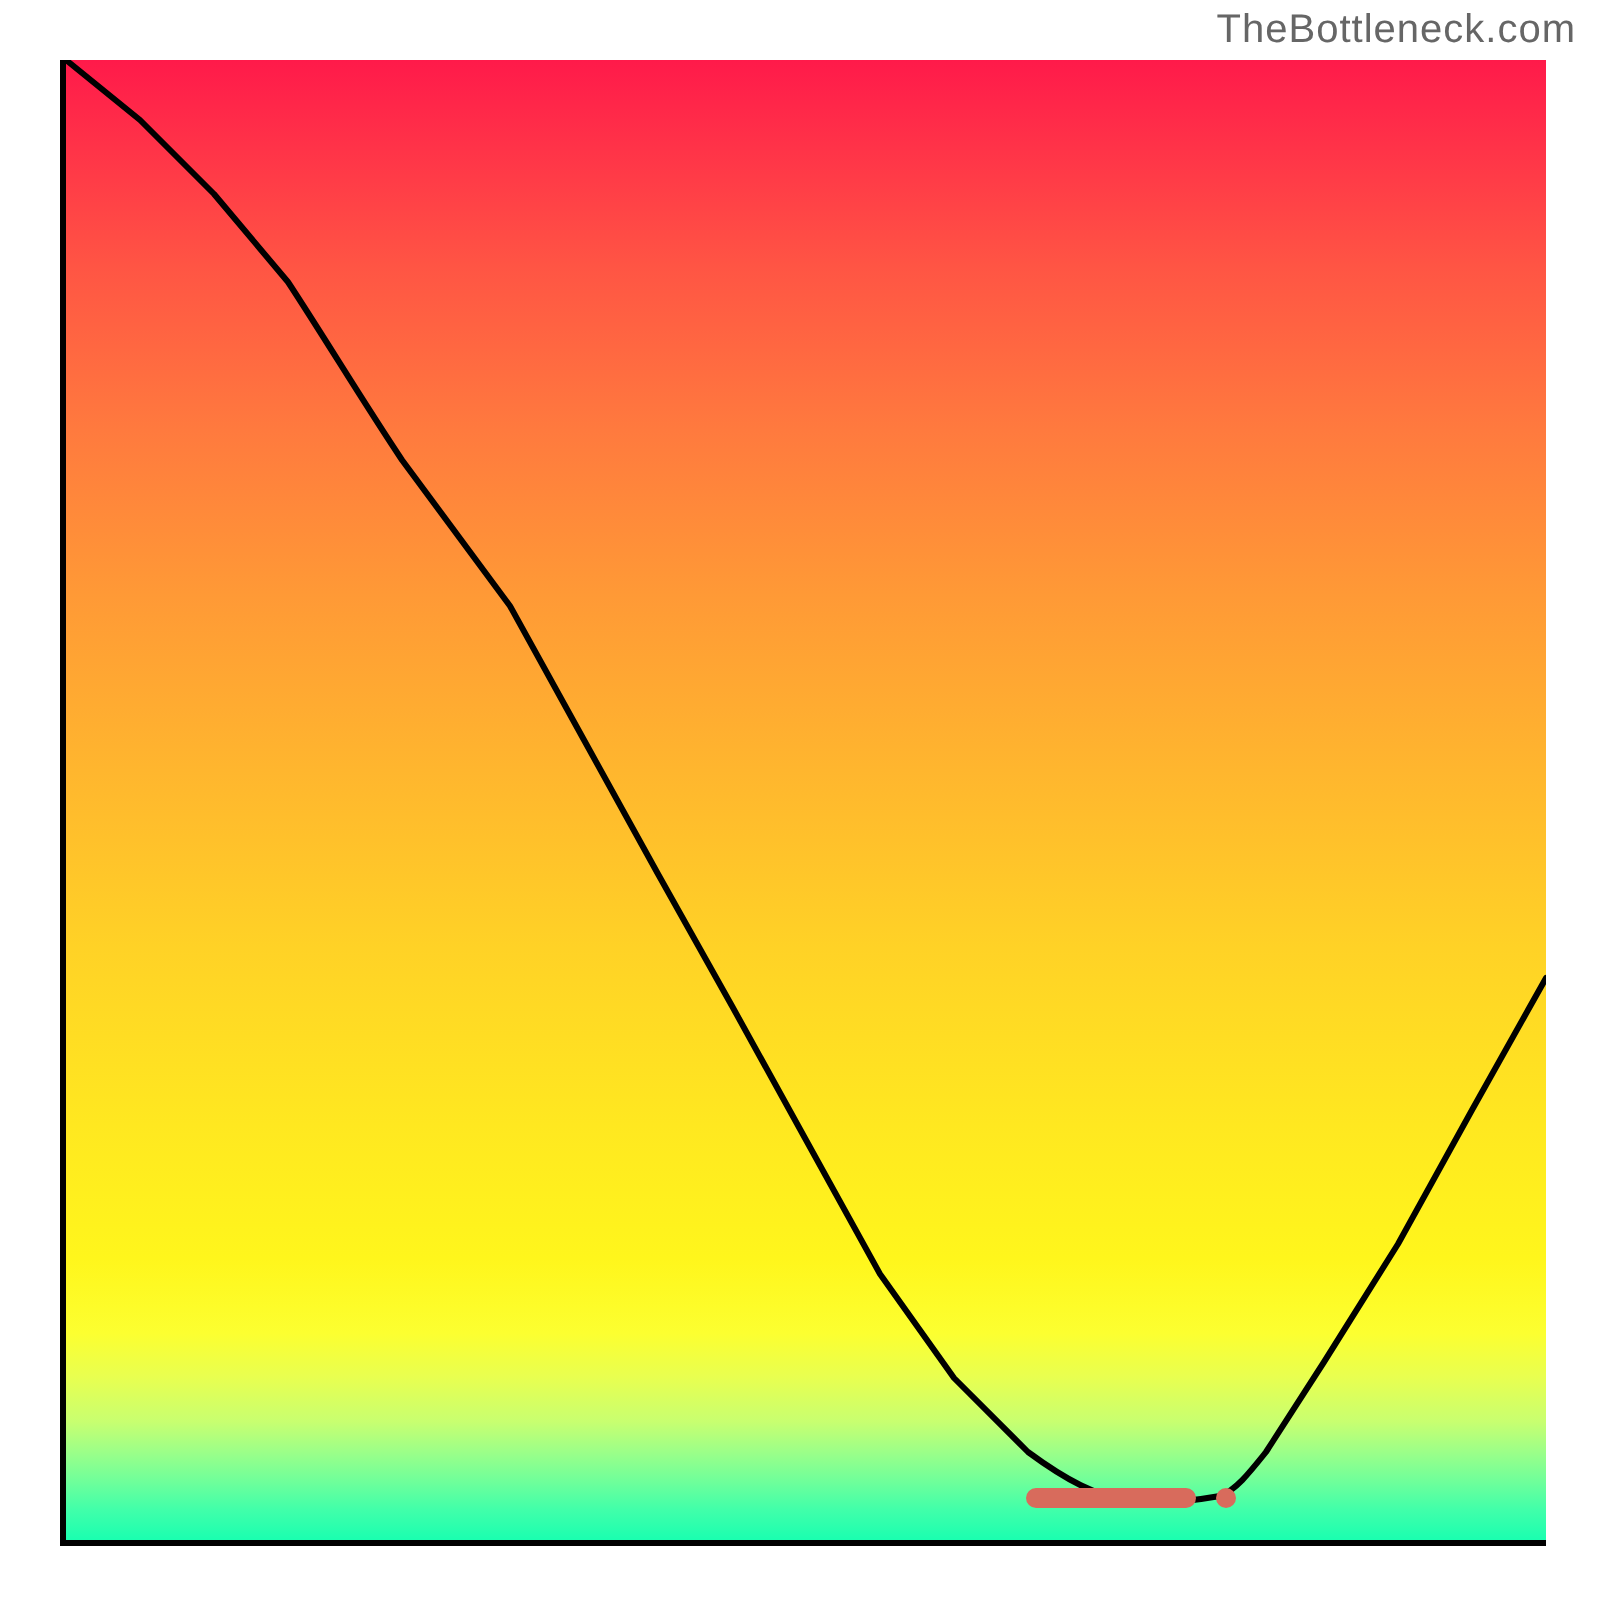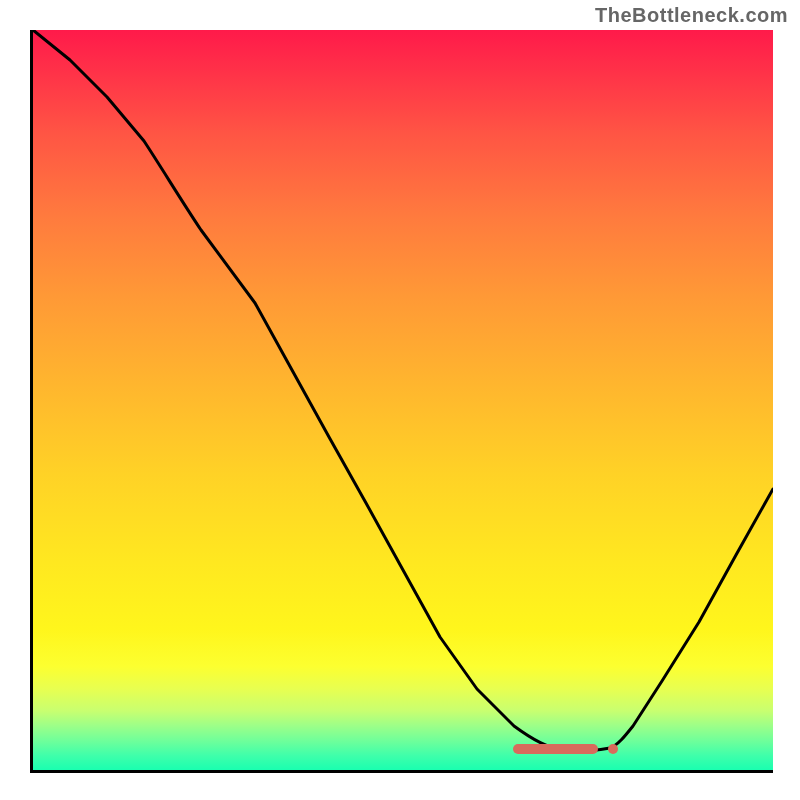--- a/index.html
+++ b/index.html
@@ -13,21 +13,21 @@
   .container {
     width: 800px;
     height: 800px;
     position: relative;
   }
   .attribution {
     position: absolute;
     top: 4px;
     right: 12px;
     font-size: 20px;
-    font-weight: bold;
+    font-weight: normal;
     color: #666666;
     letter-spacing: 0.5px;
   }
   .plot-area {
     position: absolute;
     left: 30px;
     top: 30px;
     width: 740px;
     height: 740px;
     border-left: 3px solid #000;

